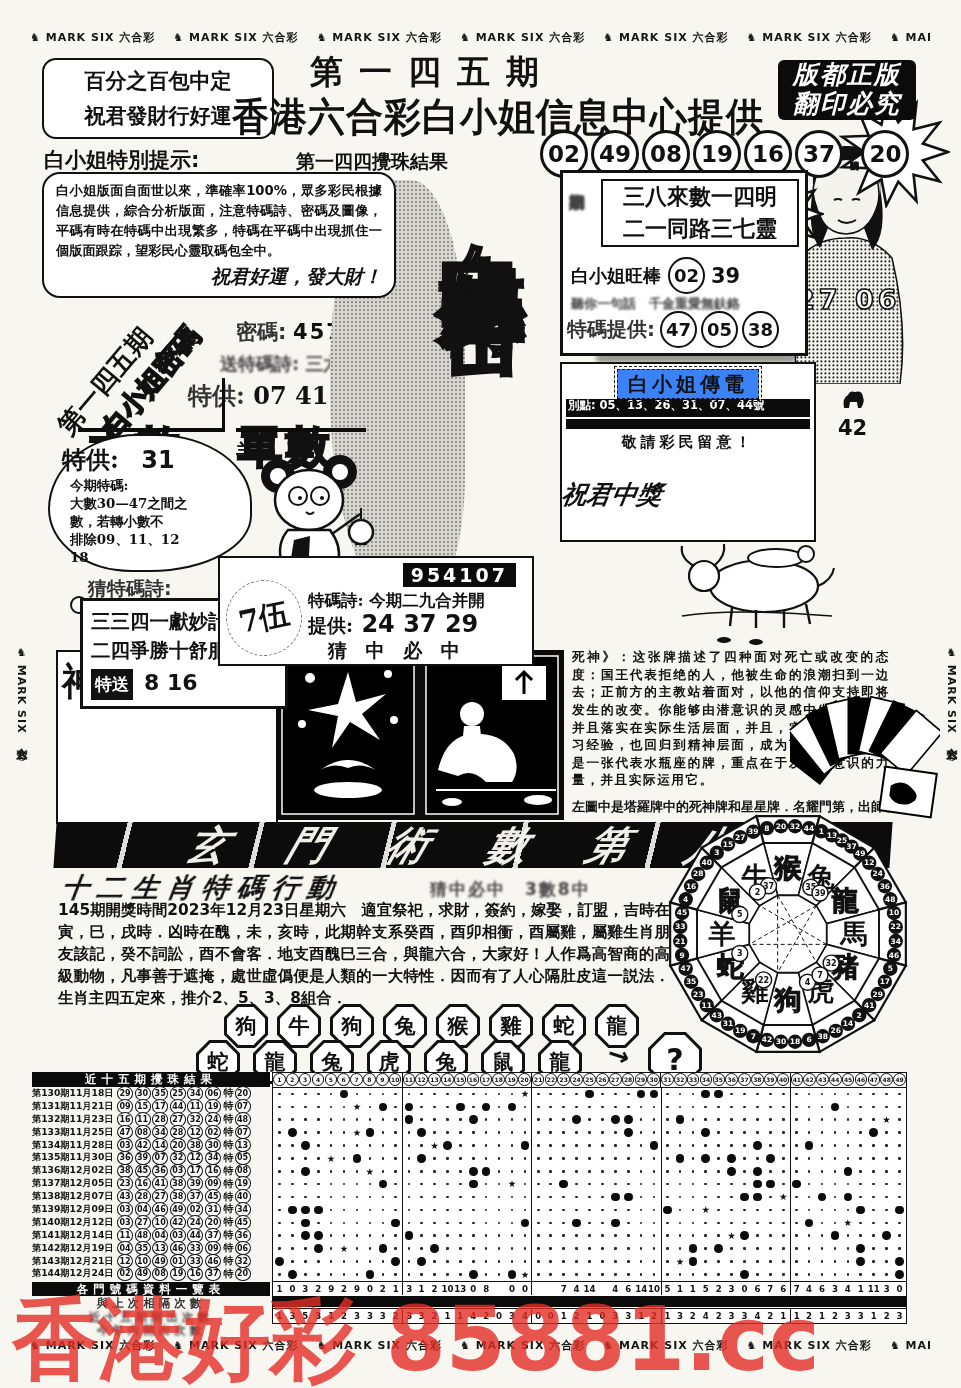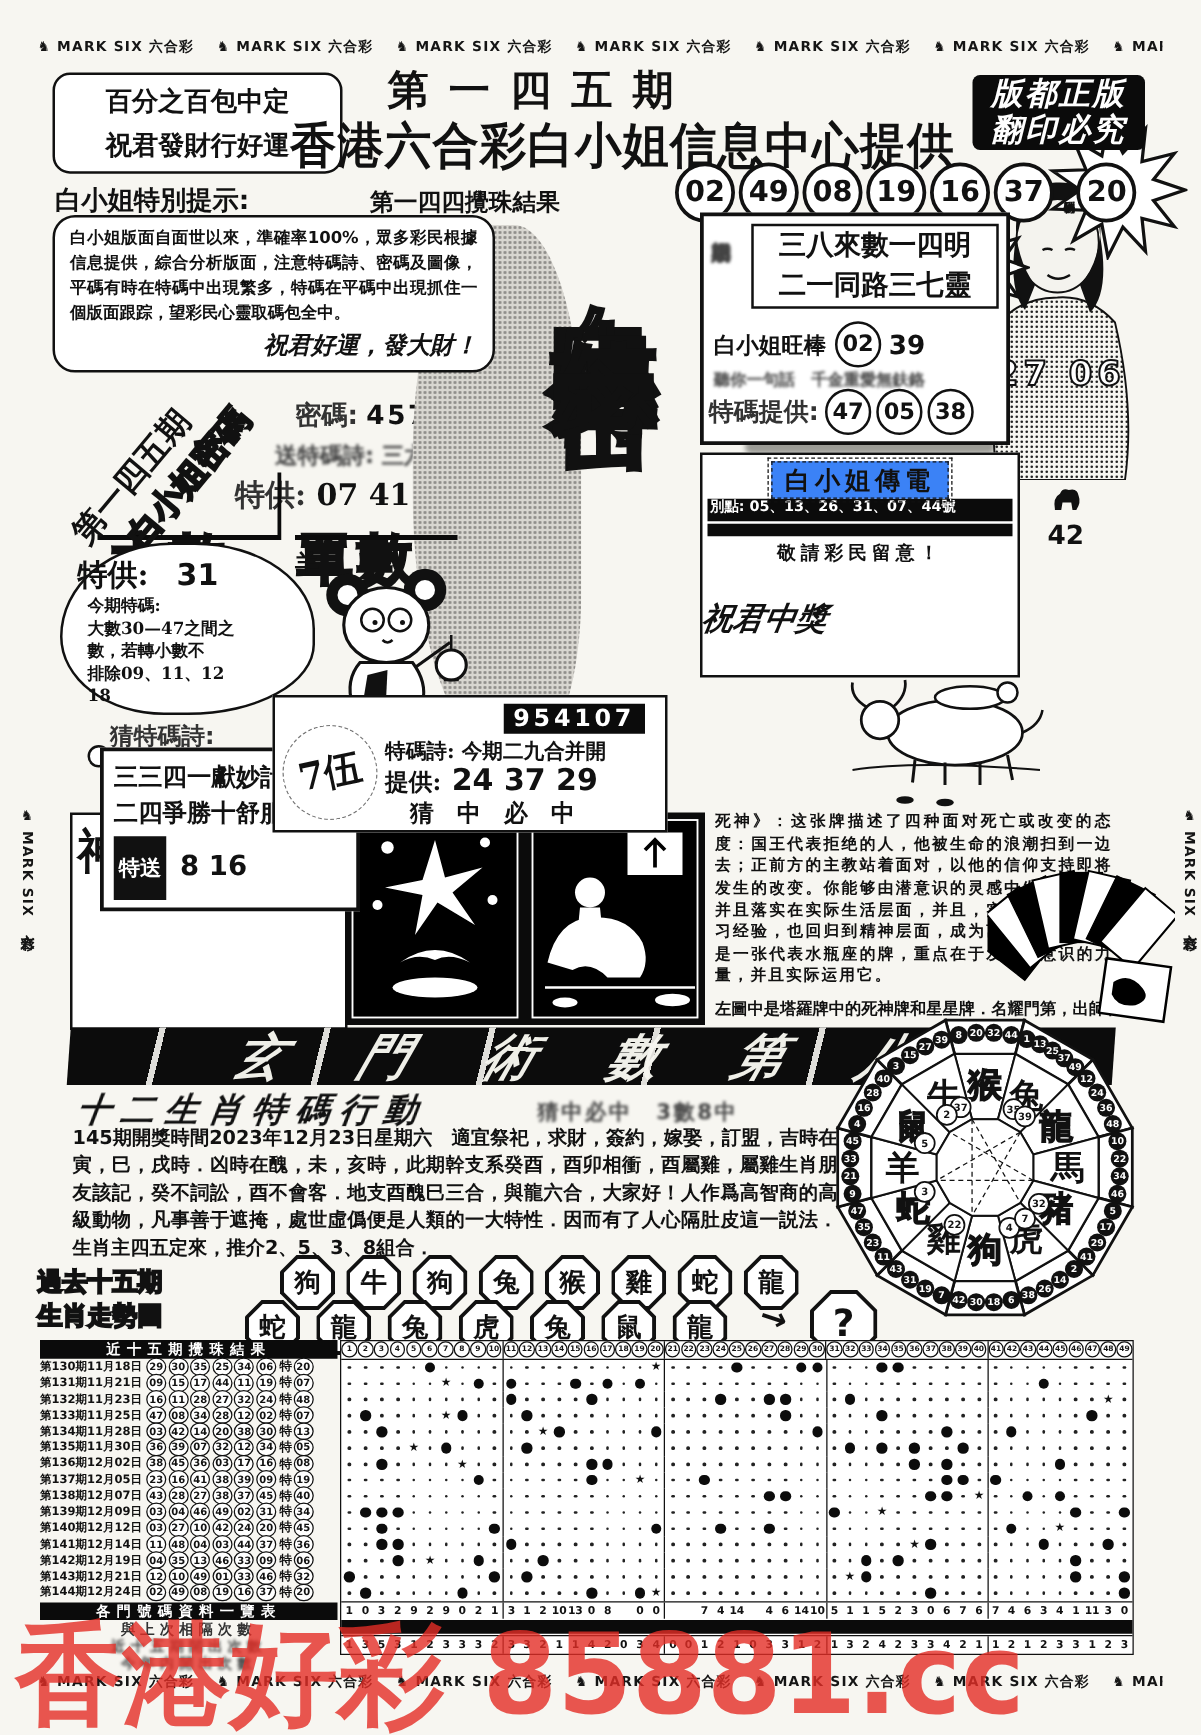--- a/index.html
+++ b/index.html
@@ -43,21 +43,21 @@
   
   .rbox{border:3px solid #111;background:#fff;}
   .rpoem{border:2.5px solid #111;font-weight:900;font-size:22px;line-height:1.45;text-align:center;}
   .midc{width:33px;height:33px;border:2.5px solid #111;border-radius:50%;display:inline-flex;
         align-items:center;justify-content:center;font-size:18px;font-weight:900;background:#fff;margin:0 2px;}
   
   .hdrbubble{font-size:44px;font-weight:900;color:#fff;-webkit-text-stroke:2.6px #111;letter-spacing:4px;margin-top:44px;}
   .cloud{border:2.5px solid #111;border-radius:48% 52% 55% 45%/60% 55% 45% 50%;background:#fff;
          padding:8px 12px 4px;}
   .pbox{border:3px solid #111;background:#fff;padding:6px 8px;}
-  .blk-label{background:#111;color:#fff;font-weight:900;padding:14px 4px;display:inline-block;}
+  .blk-label{background:#111;color:#fff;font-weight:900;padding:4px 4px;display:inline-block;}
   
   .midbox{border:2.5px solid #111;background:#fff;}
   .codechip{background:#0b0b0b;color:#fff;font-weight:900;font-size:19px;letter-spacing:3px;padding:1px 8px;}
   .hwcircle{border:1.5px dashed #777;border-radius:50%;width:74px;height:74px;display:flex;
             align-items:center;justify-content:center;font-size:30px;font-weight:bold;
             transform:rotate(-12deg);font-family:"DejaVu Serif",serif;}
   
   .cdbox{border:2px solid #111;background:#fff;}
   .cdtitle{border:1.5px dashed #111;outline:1.5px dashed #111;outline-offset:2.5px;font-size:20px;
            font-weight:900;letter-spacing:4px;padding:2px 10px;background:#3b82f6;}
@@ -550,24 +550,20 @@
         <circle cx="111.58747873513369" cy="171.9132748286642" r="8" fill="#fff" stroke="#111" stroke-width="1.4"></circle>
         <text x="111.58747873513369" y="174.71327482866423" font-size="8" font-weight="bold" fill="#111" text-anchor="middle">22</text>
         <circle cx="155.47954285762742" cy="174.21356043747295" r="8" fill="#fff" stroke="#111" stroke-width="1.4"></circle>
         <text x="155.47954285762742" y="177.01356043747296" font-size="8" font-weight="bold" fill="#111" text-anchor="middle">4</text>
         <circle cx="168.01439671693424" cy="166.97655918754955" r="8" fill="#fff" stroke="#111" stroke-width="1.4"></circle>
         <text x="168.01439671693424" y="169.77655918754957" font-size="8" font-weight="bold" fill="#111" text-anchor="middle">7</text>
         <circle cx="179.10995377286216" cy="155.07803098047884" r="8" fill="#fff" stroke="#111" stroke-width="1.4"></circle>
         <text x="179.10995377286216" y="157.87803098047885" font-size="8" font-weight="bold" fill="#111" text-anchor="middle">32</text>
       </svg></div>
 
-  <div class="abs" style="left:30px;top:1012px;">
-    <div class="ol" style="font-size:20px;font-weight:900;-webkit-text-stroke:1.6px #111;">過去十五期</div>
-    <div class="ol" style="font-size:20px;font-weight:900;-webkit-text-stroke:1.6px #111;">生肖走勢圖</div>
-  </div>
   <div class="abs" id="chain" style="left:0;top:0;width:961px;height:1388px;pointer-events:none;">
       <div class="badge" style="left: 224px; top: 1004px; width: 44px; height: 44px;">
         <div class="o"></div>
         <div class="i" style="font-size: 21px;">狗</div>
       </div>
       <div class="badge" style="left: 277px; top: 1004px; width: 44px; height: 44px;">
         <div class="o"></div>
         <div class="i" style="font-size: 21px;">牛</div>
       </div>
       <div class="badge" style="left: 330px; top: 1004px; width: 44px; height: 44px;">

